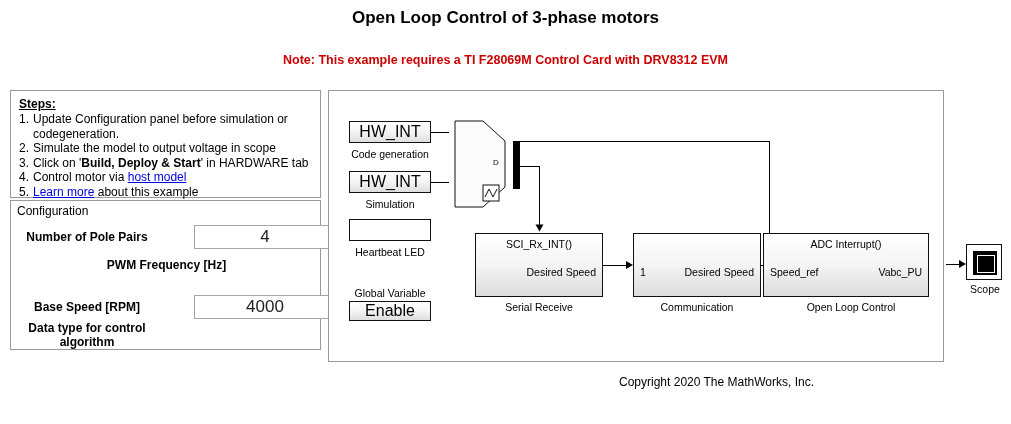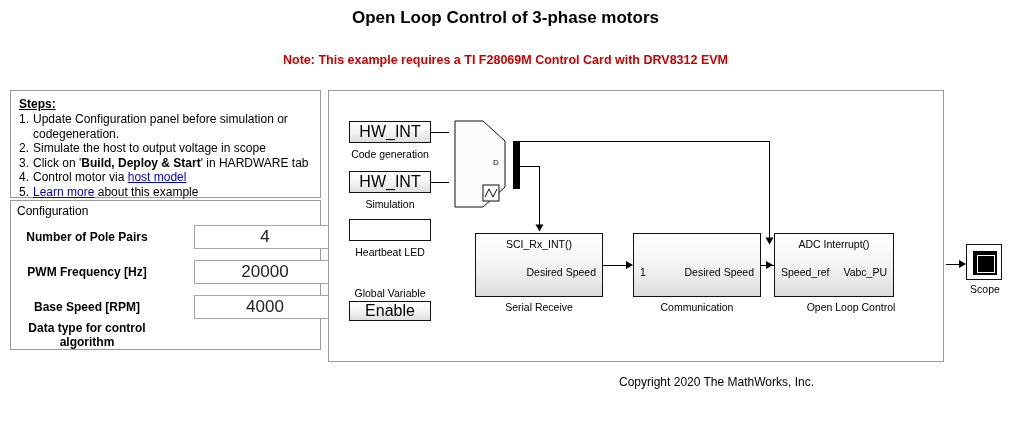--- a/index.html
+++ b/index.html
@@ -251,21 +251,21 @@
 
 <div class="steps-panel">
   <div class="steps-title">Steps:</div>
   <ul class="steps-list">
     <li>
       <span class="num">1.</span>
       <span class="txt">Update Configuration panel before simulation or codegeneration.</span>
     </li>
     <li>
       <span class="num">2.</span>
-      <span class="txt">Simulate the host to output voltage in scope</span>
+      <span class="txt">Simulate the model to output voltage in scope</span>
     </li>
     <li>
       <span class="num">3.</span>
       <span class="txt"><span>Click on '</span><b>Build, Deploy &amp; Start</b><span>' in HARDWARE tab</span></span>
     </li>
     <li>
       <span class="num">4.</span>
       <span class="txt"><span>Control motor via </span><a class="link">host model</a></span>
     </li>
     <li>
@@ -276,21 +276,21 @@
 </div>
 
 <div class="config-panel">
   <div class="config-legend">Configuration</div>
 
   <div class="cfg-row" style="top:22px;">
     <div class="cfg-label">Number of Pole Pairs</div>
     <div class="cfg-field">4</div>
   </div>
 
-  <div class="cfg-row" style="top:57px;">
+  <div class="cfg-row" style="top:57px;flex-direction:column;">
     <div class="cfg-label">PWM Frequency [Hz]</div>
     <div class="cfg-field">20000</div>
   </div>
 
   <div class="cfg-row" style="top:92px;">
     <div class="cfg-label">Base Speed [RPM]</div>
     <div class="cfg-field">4000</div>
   </div>
 
   <div class="cfg-row" style="top:120px;">
@@ -351,21 +351,21 @@
 
   <div class="big-blk" style="left:304px; top:142px; width:128px; height:64px;">
     <div class="port-left" style="top:32px;">1</div>
     <div class="port-right" style="top:32px;">Desired Speed</div>
   </div>
   <div class="blk-label" style="left:304px; top:210px; width:128px;">Communication</div>
 
   <div class="line hline" style="left:432px; top:174px; width:14px;"></div>
   <div class="arrow-r" style="left:437px; top:170px;"></div>
 
-  <div class="big-blk" style="left:445px; top:142px; width:120px; height:64px;">
+  <div class="big-blk" style="left:434px; top:142px; width:166px; height:64px;">
     <div class="top-label">ADC Interrupt()</div>
     <div class="port-left" style="top:32px;">Speed_ref</div>
     <div class="port-right" style="top:32px;">Vabc_PU</div>
   </div>
   <div class="blk-label" style="left:446px; top:210px; width:152px;">Open Loop Control</div>
 </div>
 
 <div class="line hline" style="left:946px; top:264px; width:18px;"></div>
 <div class="arrow-r" style="left:959px; top:260px;"></div>
 

